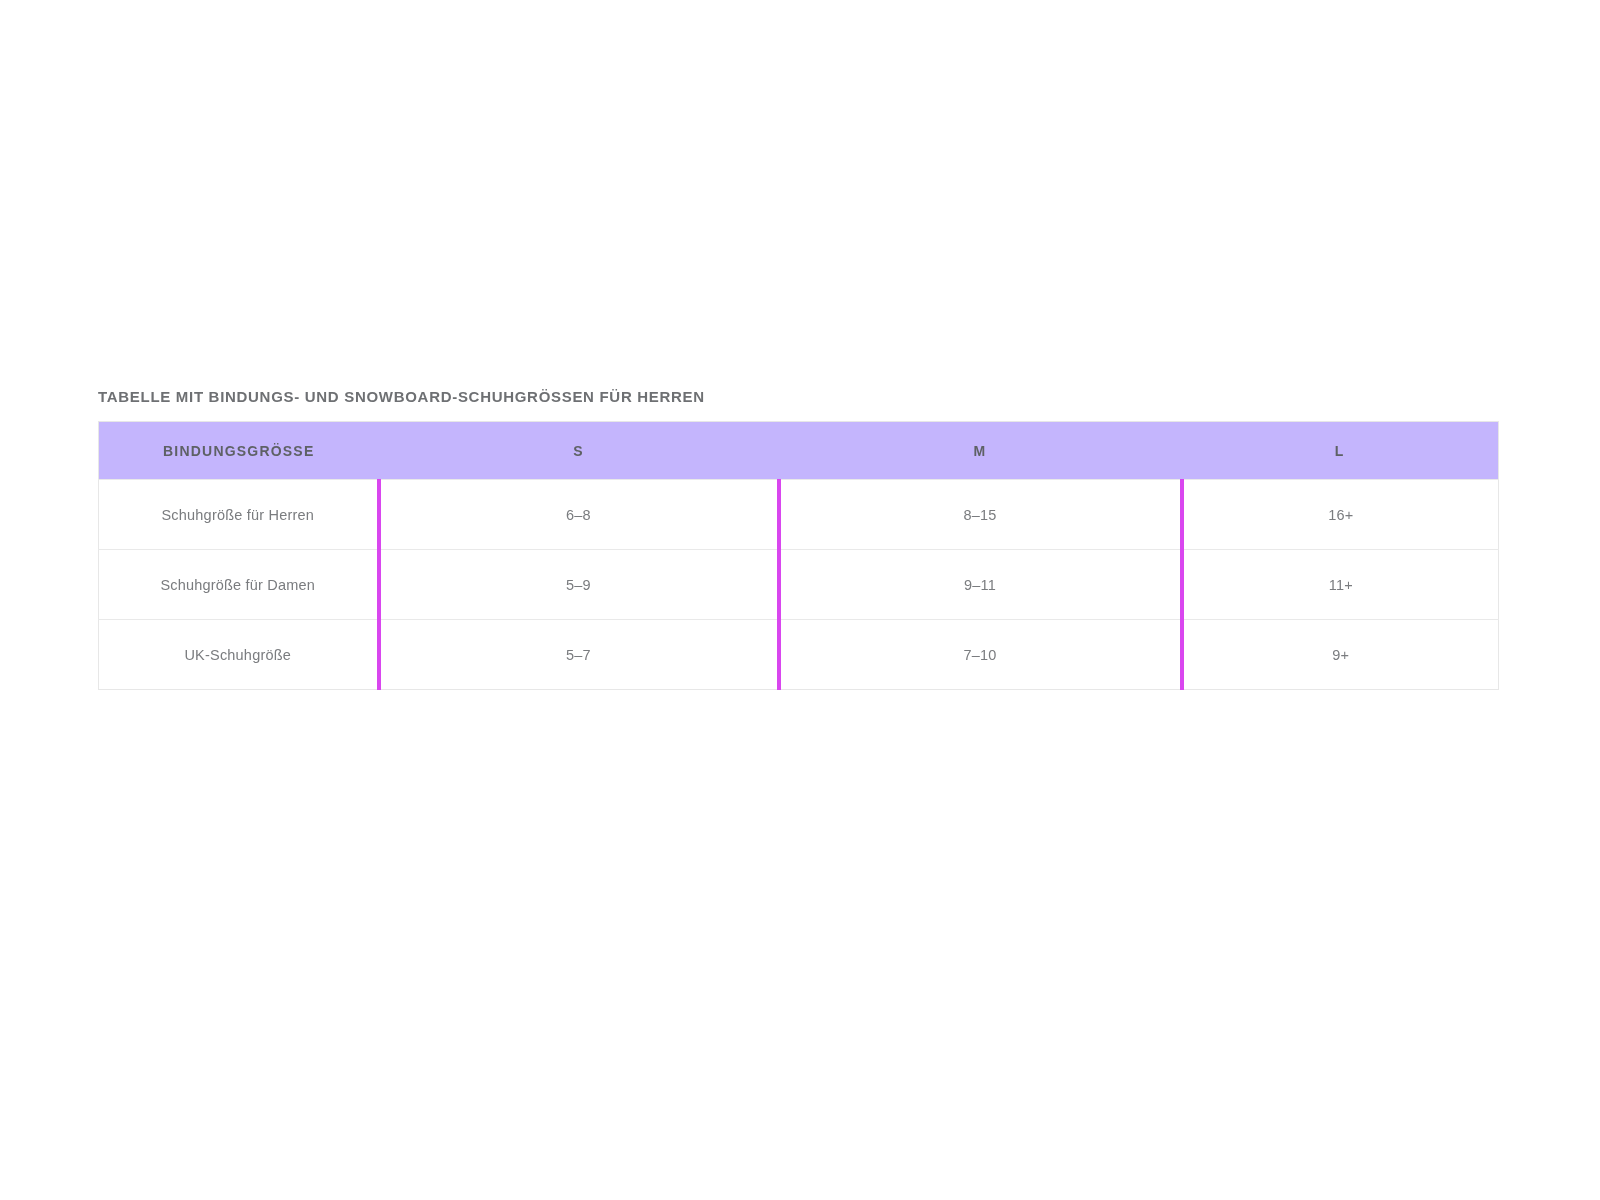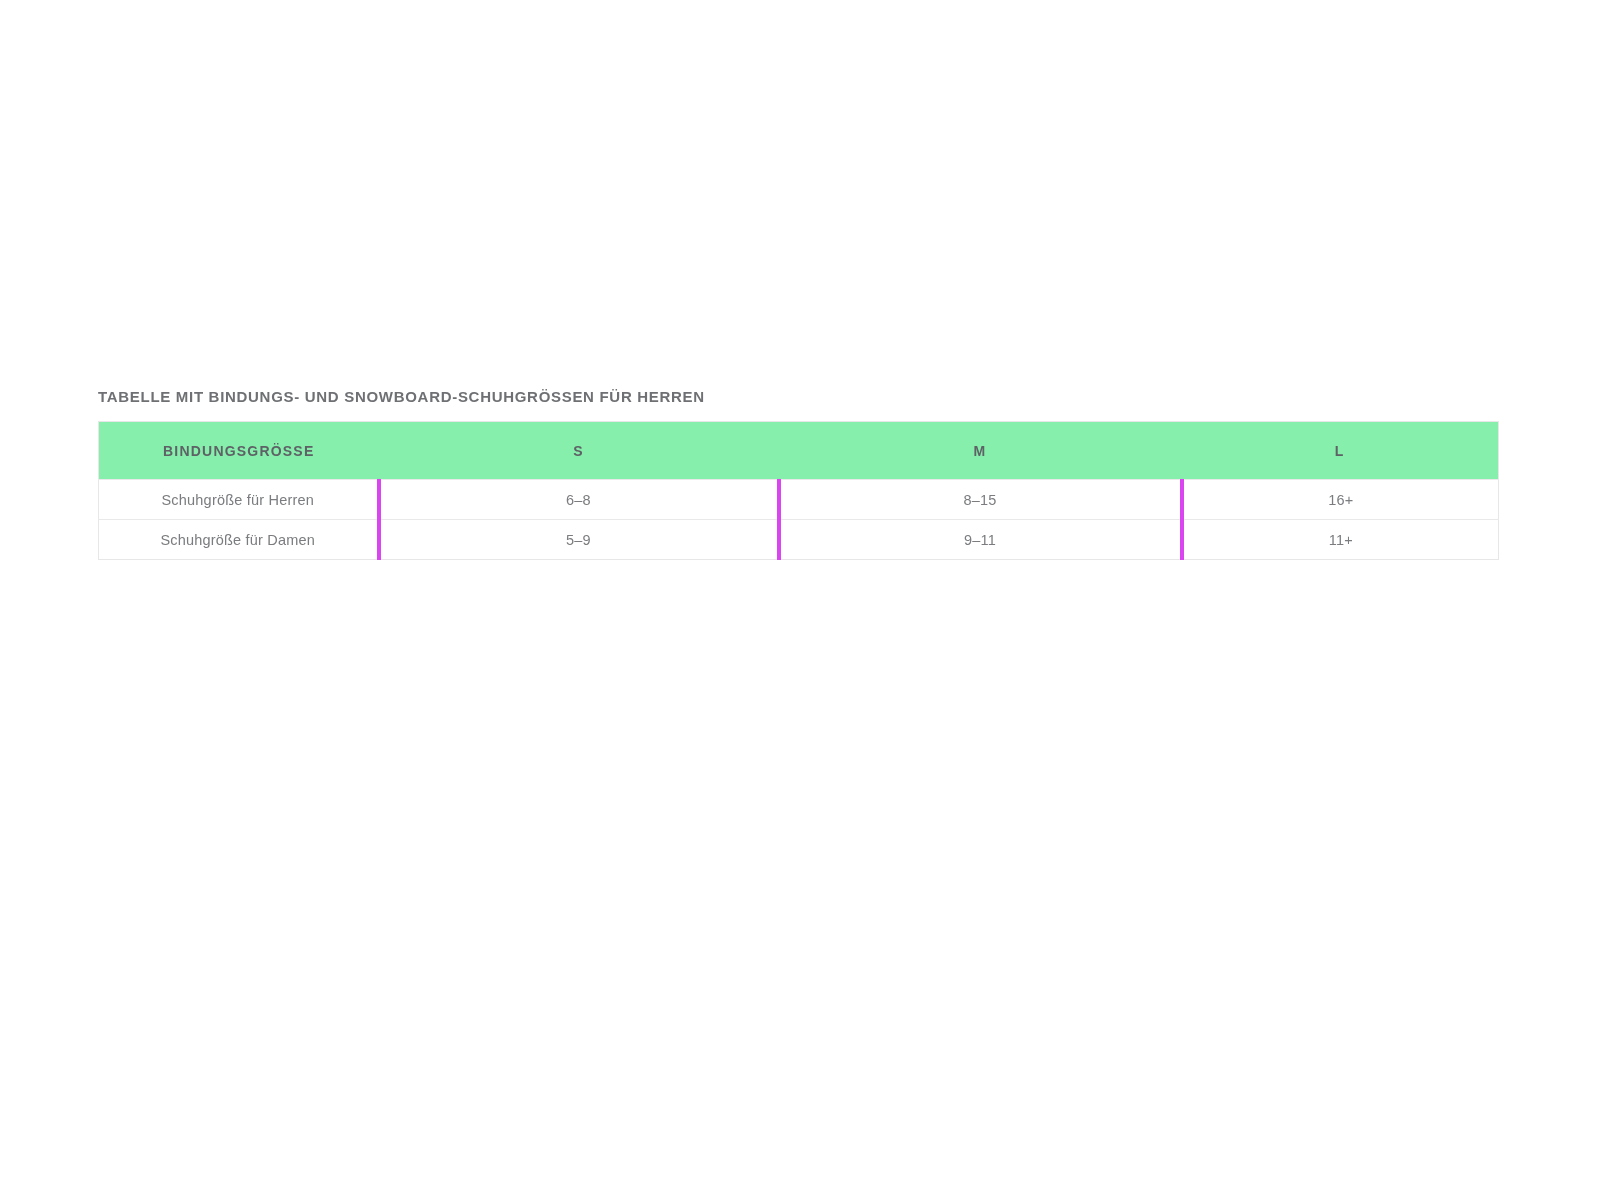--- a/index.html
+++ b/index.html
@@ -30,31 +30,31 @@
     border-collapse: collapse;
     table-layout: fixed;
     border: 1px solid #e7e7e7;
   }
   col.c1 { width: 280px; }
   col.c2 { width: 400px; }
   col.c3 { width: 403px; }
   col.c4 { width: 317px; }
   .size-table th {
     height: 58px;
-    background: #86efac;
+    background: #c4b5fd;
     font-size: 14px;
     font-weight: bold;
     letter-spacing: 1.2px;
     color: #5e6165;
     text-align: center;
     vertical-align: middle;
     border: none;
   }
   .size-table td {
-    height: 40px;
+    height: 70px;
     font-size: 14.5px;
     letter-spacing: 0.2px;
     color: #7a7c7f;
     text-align: center;
     vertical-align: middle;
     background: #ffffff;
     border-top: 1px solid #e9e9e9;
   }
   .size-table tbody td + td {
     border-left: 4px solid #d946ef;
@@ -87,15 +87,21 @@
         <td>6–8</td>
         <td>8–15</td>
         <td>16+</td>
       </tr>
       <tr>
         <td>Schuhgröße für Damen</td>
         <td>5–9</td>
         <td>9–11</td>
         <td>11+</td>
       </tr>
+      <tr>
+        <td>UK-Schuhgröße</td>
+        <td>5–7</td>
+        <td>7–10</td>
+        <td>9+</td>
+      </tr>
     </tbody>
   </table>
 </div>
 
 </body></html>

